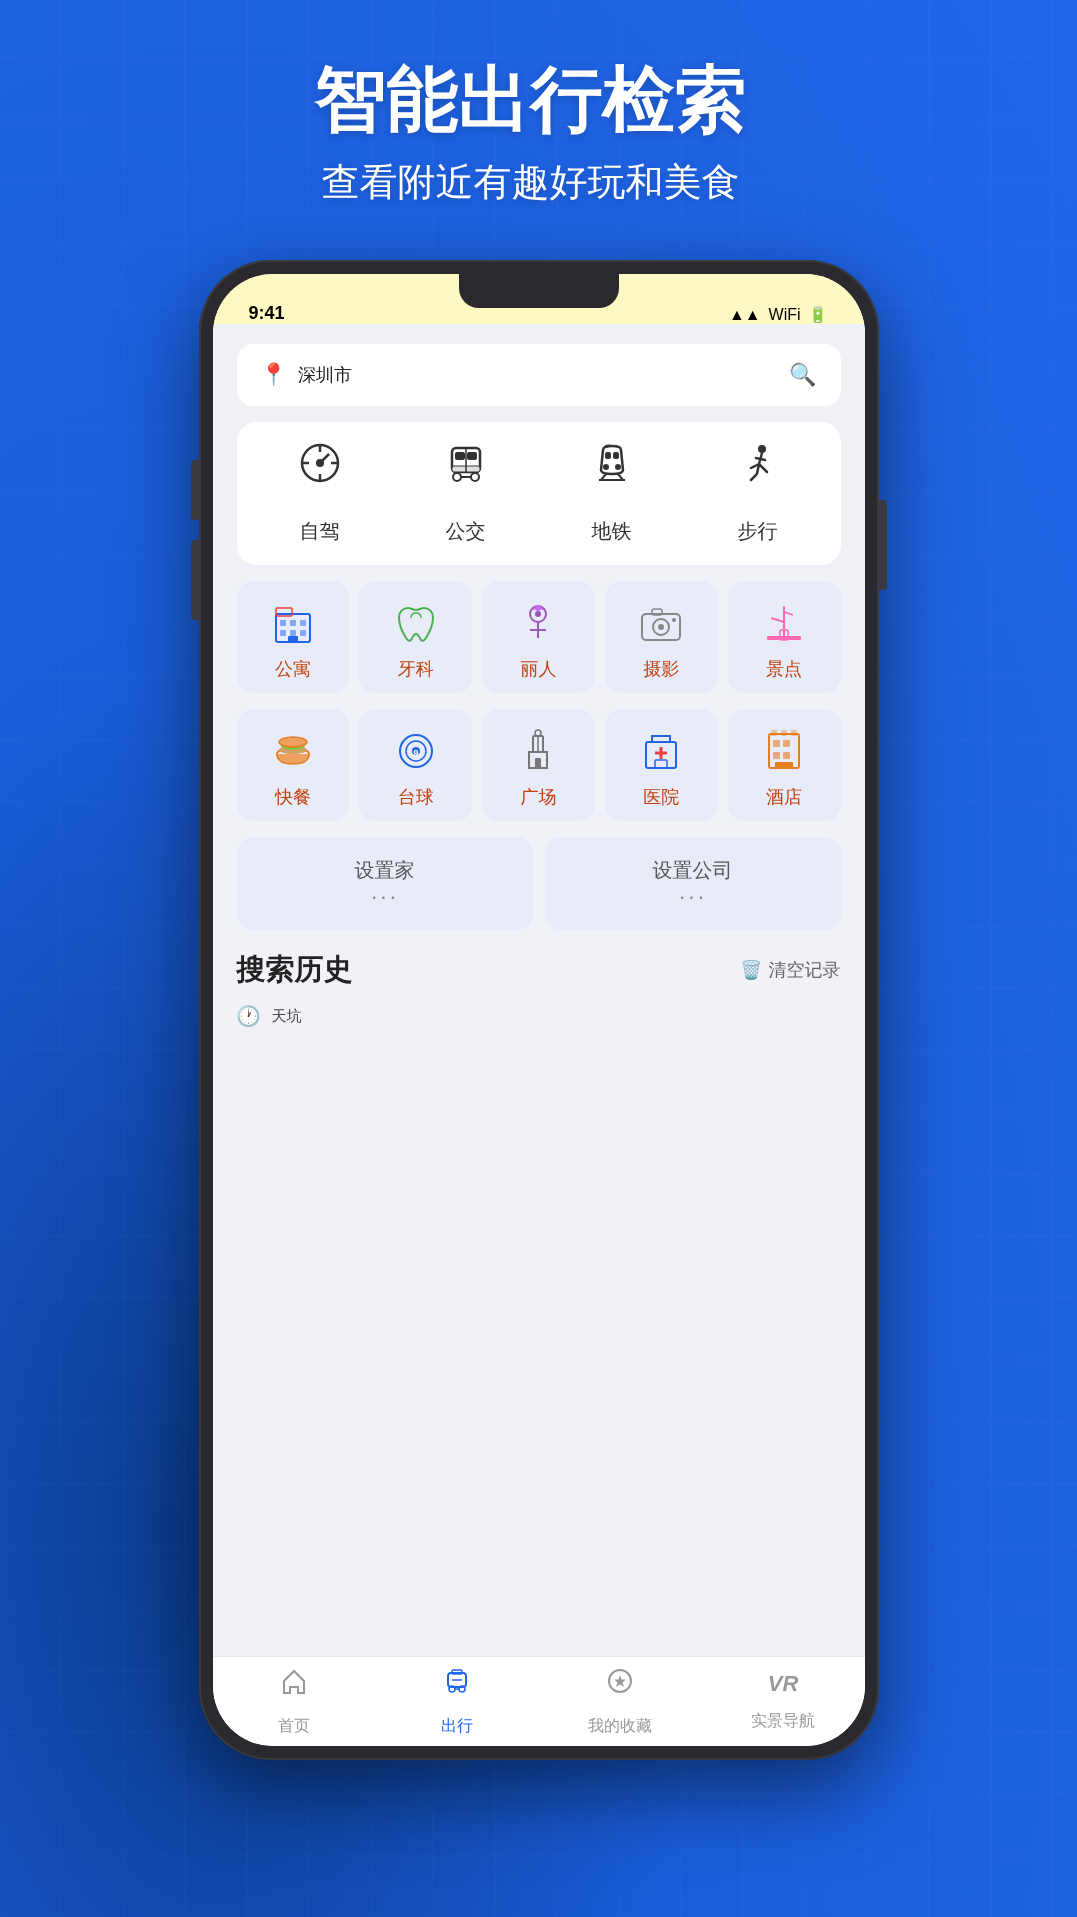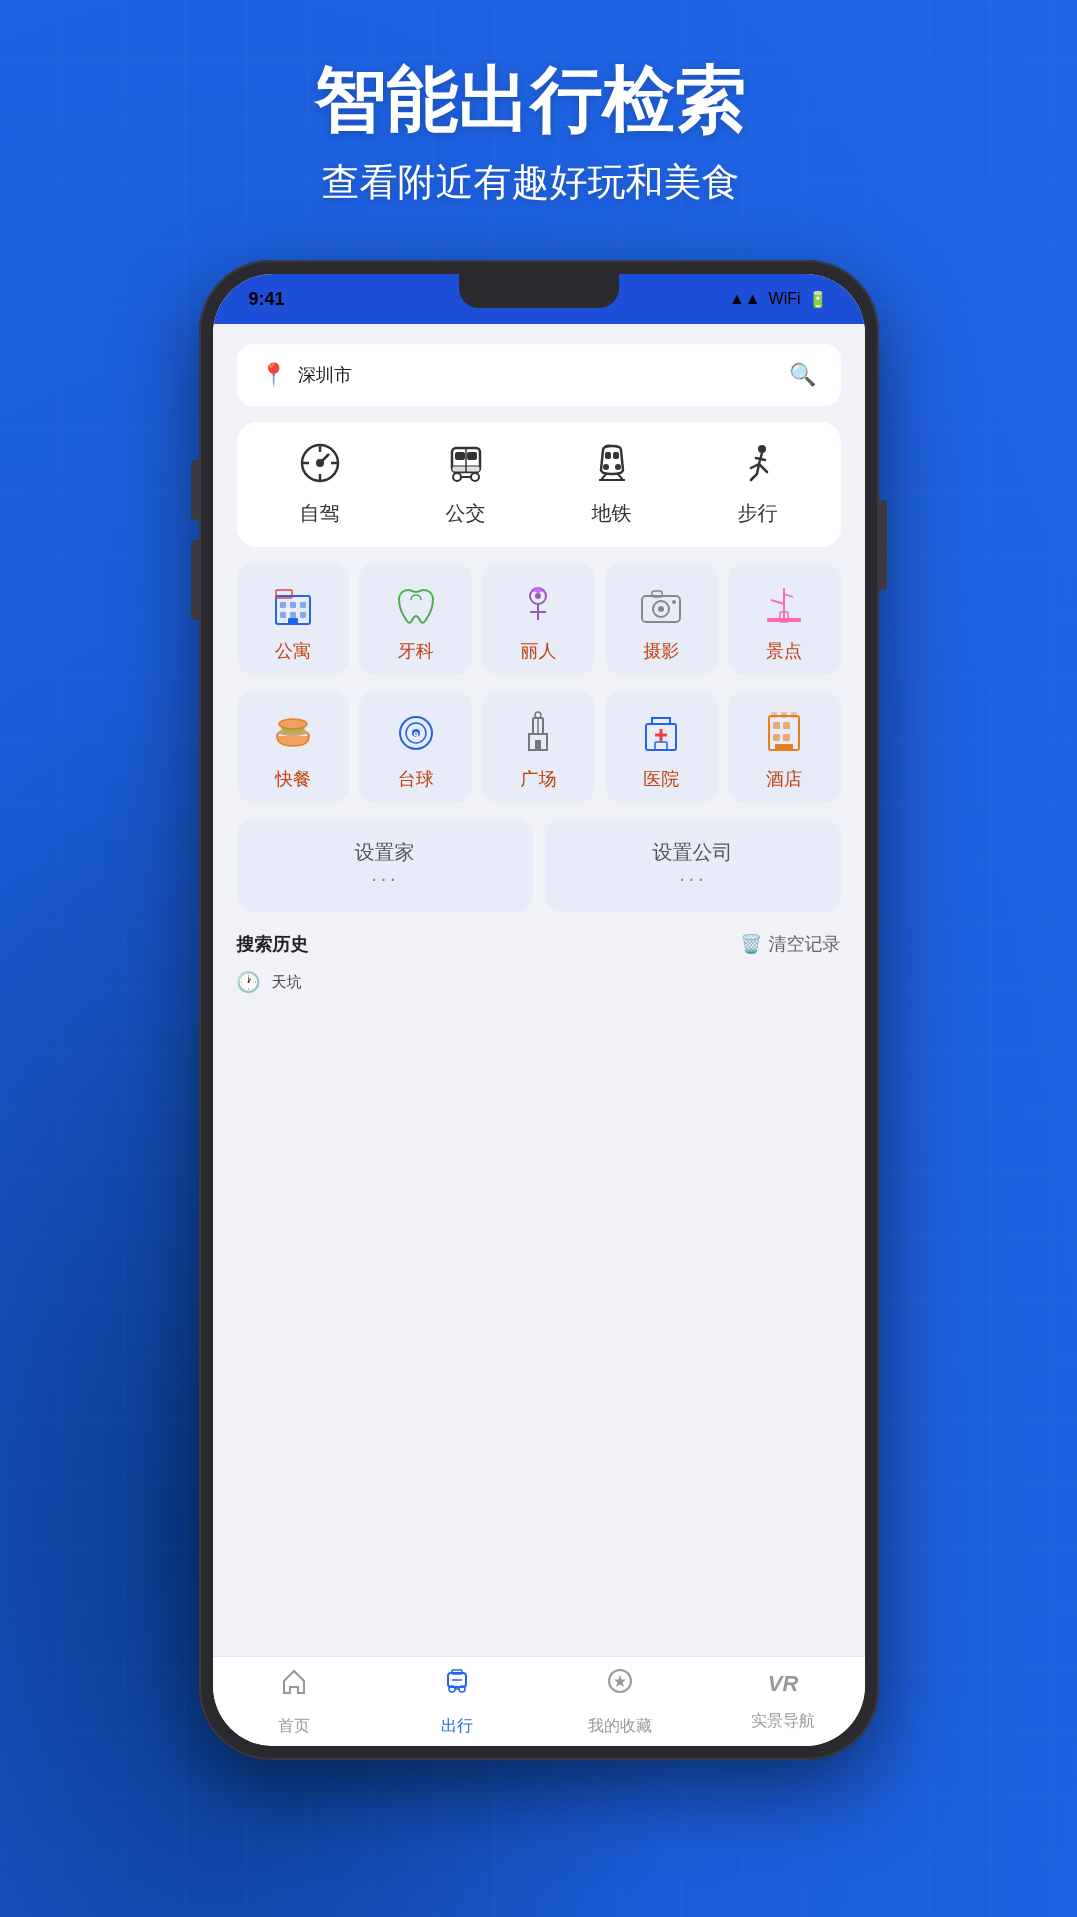--- a/index.html
+++ b/index.html
@@ -78,23 +78,23 @@
       height: 100%;
       background: #ffffff;
       border-radius: 60px;
       overflow: hidden;
       position: relative;
     }
 
     
     .status-bar {
       height: 50px;
-      background: #1d4ed8;
-      display: flex;
-      align-items: center;
+      background: #fef9c3;
+      display: flex;
+      align-items: flex-end;
       justify-content: space-between;
       padding: 0 36px;
     }
     .status-time {
       font-size: 18px;
       font-weight: 600;
       color: #000;
     }
     .status-icons {
       display: flex;
@@ -150,21 +150,21 @@
       padding: 20px 10px;
       margin-bottom: 16px;
       display: flex;
       justify-content: space-around;
       align-items: center;
     }
     .transport-item {
       display: flex;
       flex-direction: column;
       align-items: center;
-      gap: 10px;
+      gap: 28px;
     }
     .transport-icon {
       font-size: 38px;
       line-height: 1;
     }
     .transport-label {
       font-size: 20px;
       color: #333;
     }
 
@@ -223,21 +223,21 @@
     }
 
     
     .history-header {
       display: flex;
       align-items: center;
       justify-content: space-between;
       margin-bottom: 14px;
     }
     .history-title {
-      font-size: 18px;
+      font-size: 29px;
       font-weight: 600;
       color: #222;
     }
     .history-clear {
       display: flex;
       align-items: center;
       gap: 6px;
       color: #666;
       font-size: 18px;
     }

